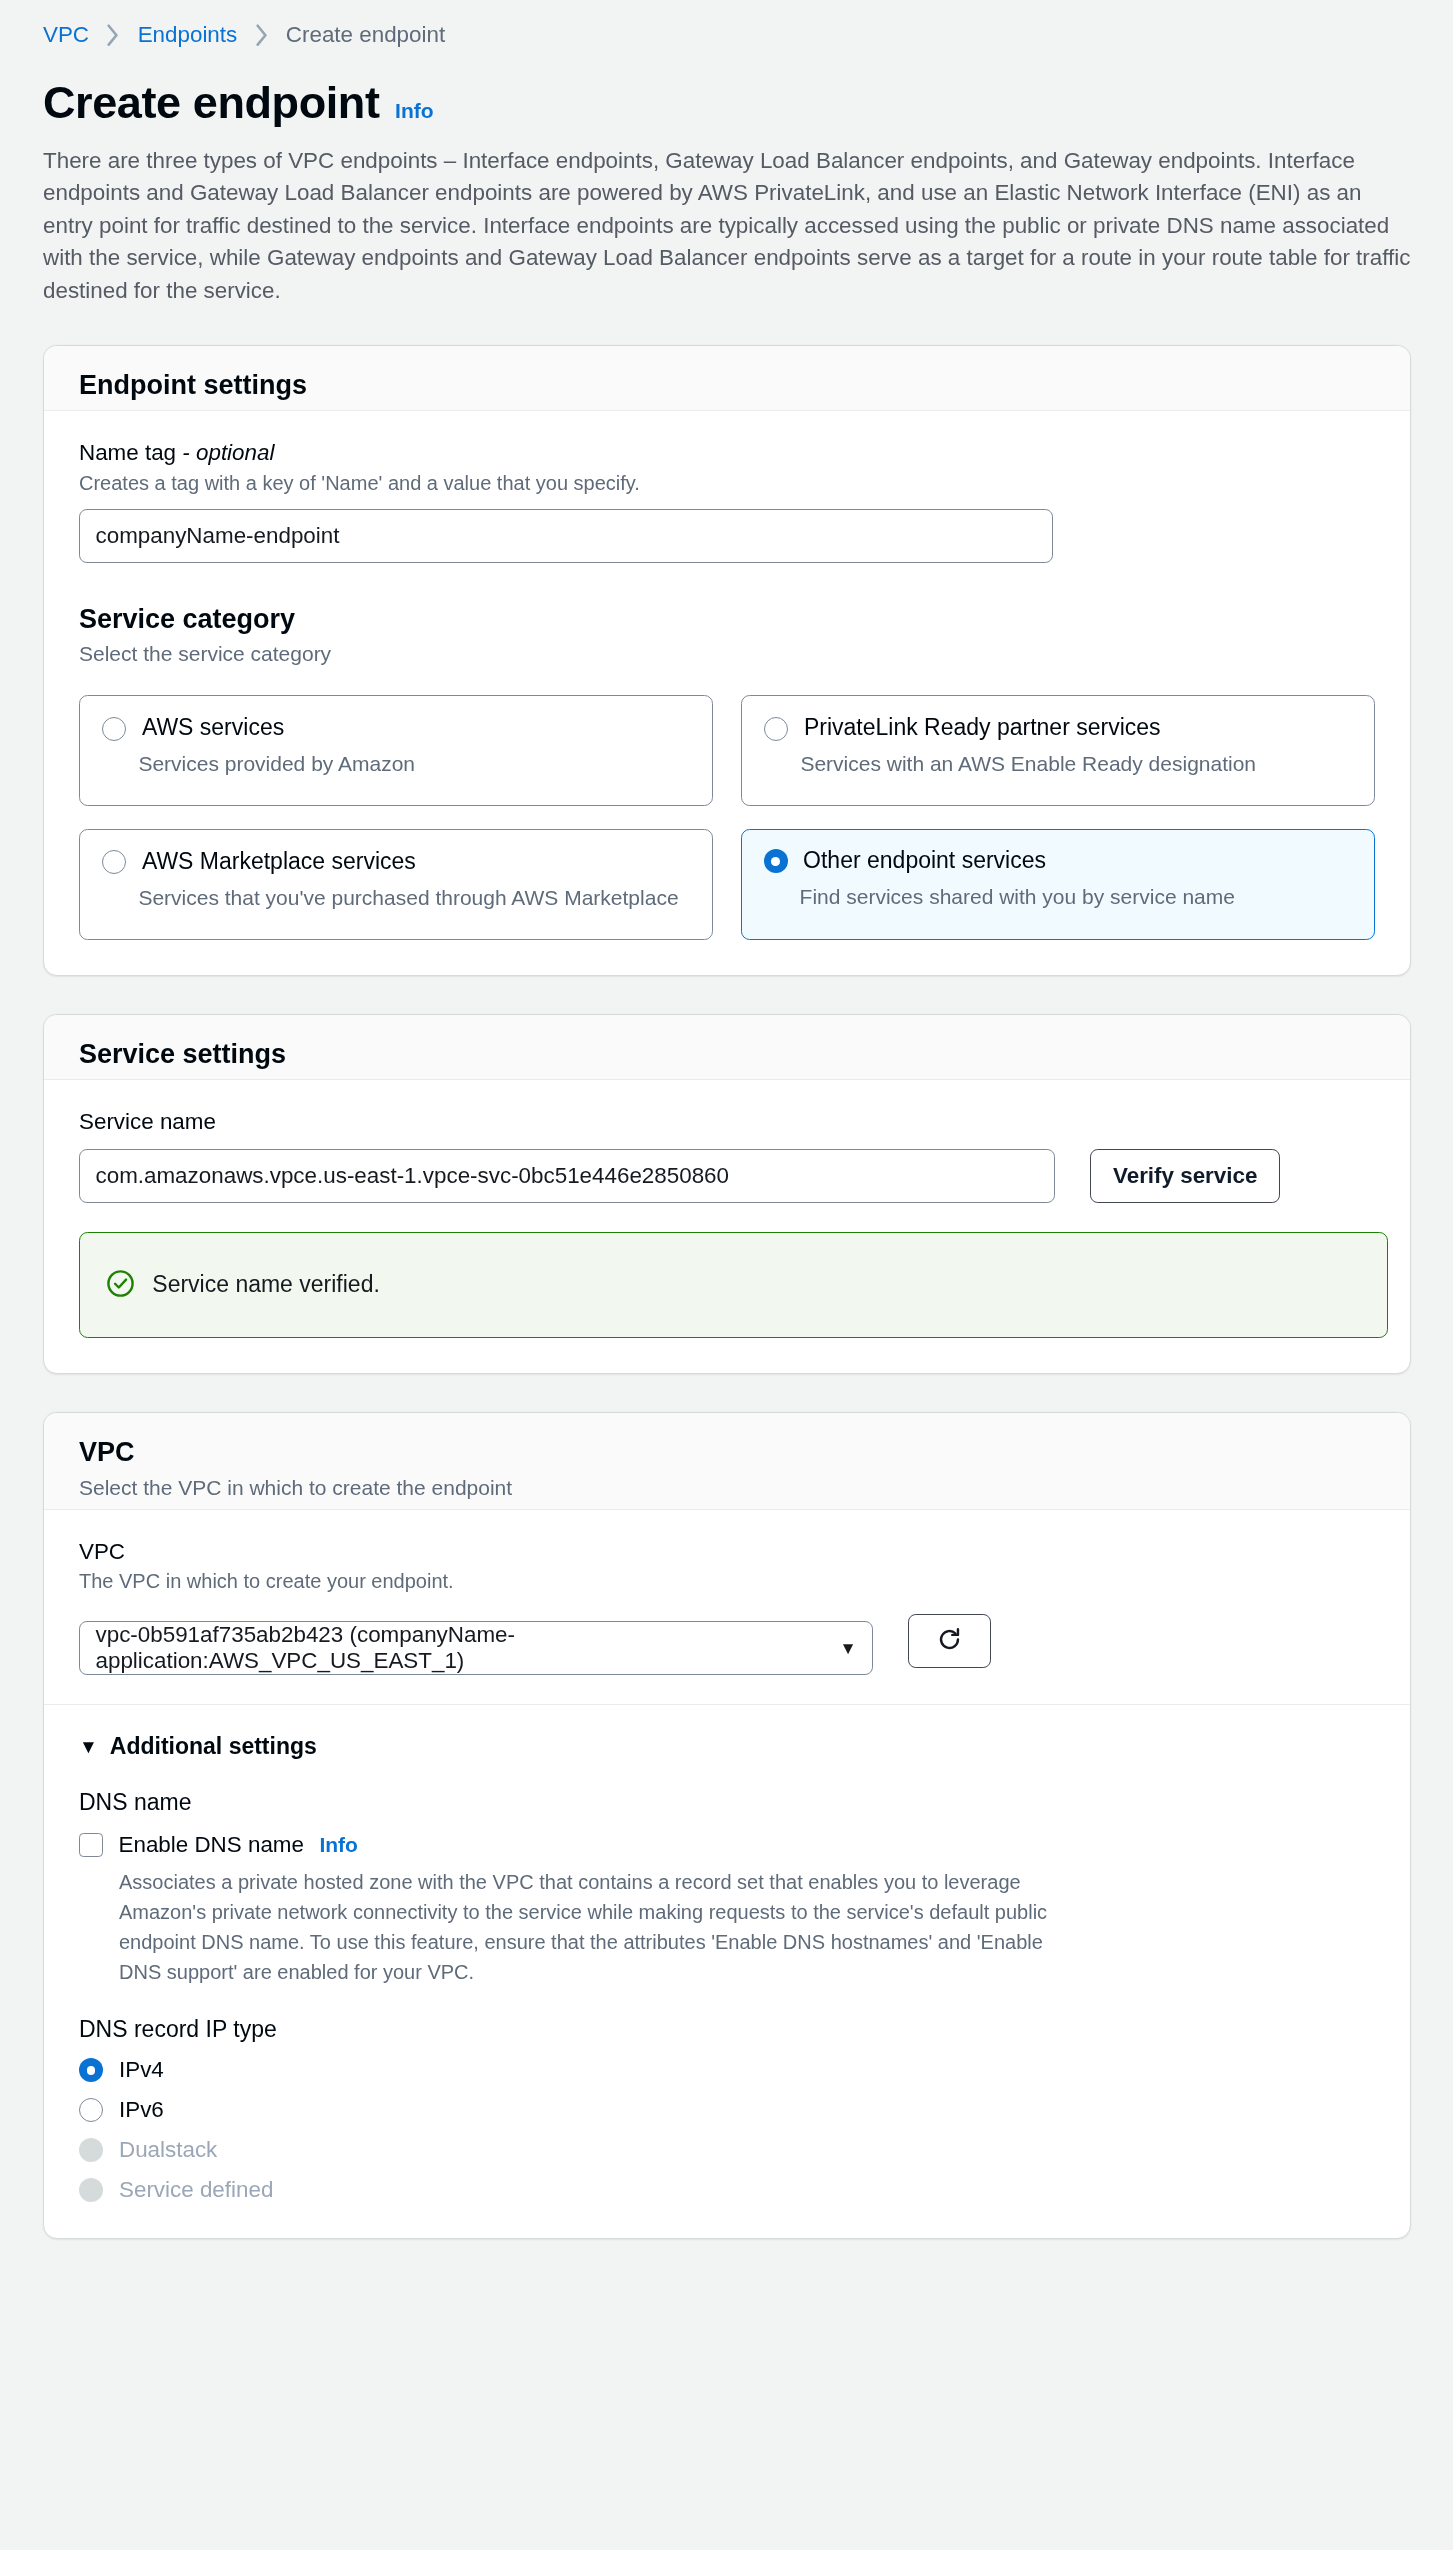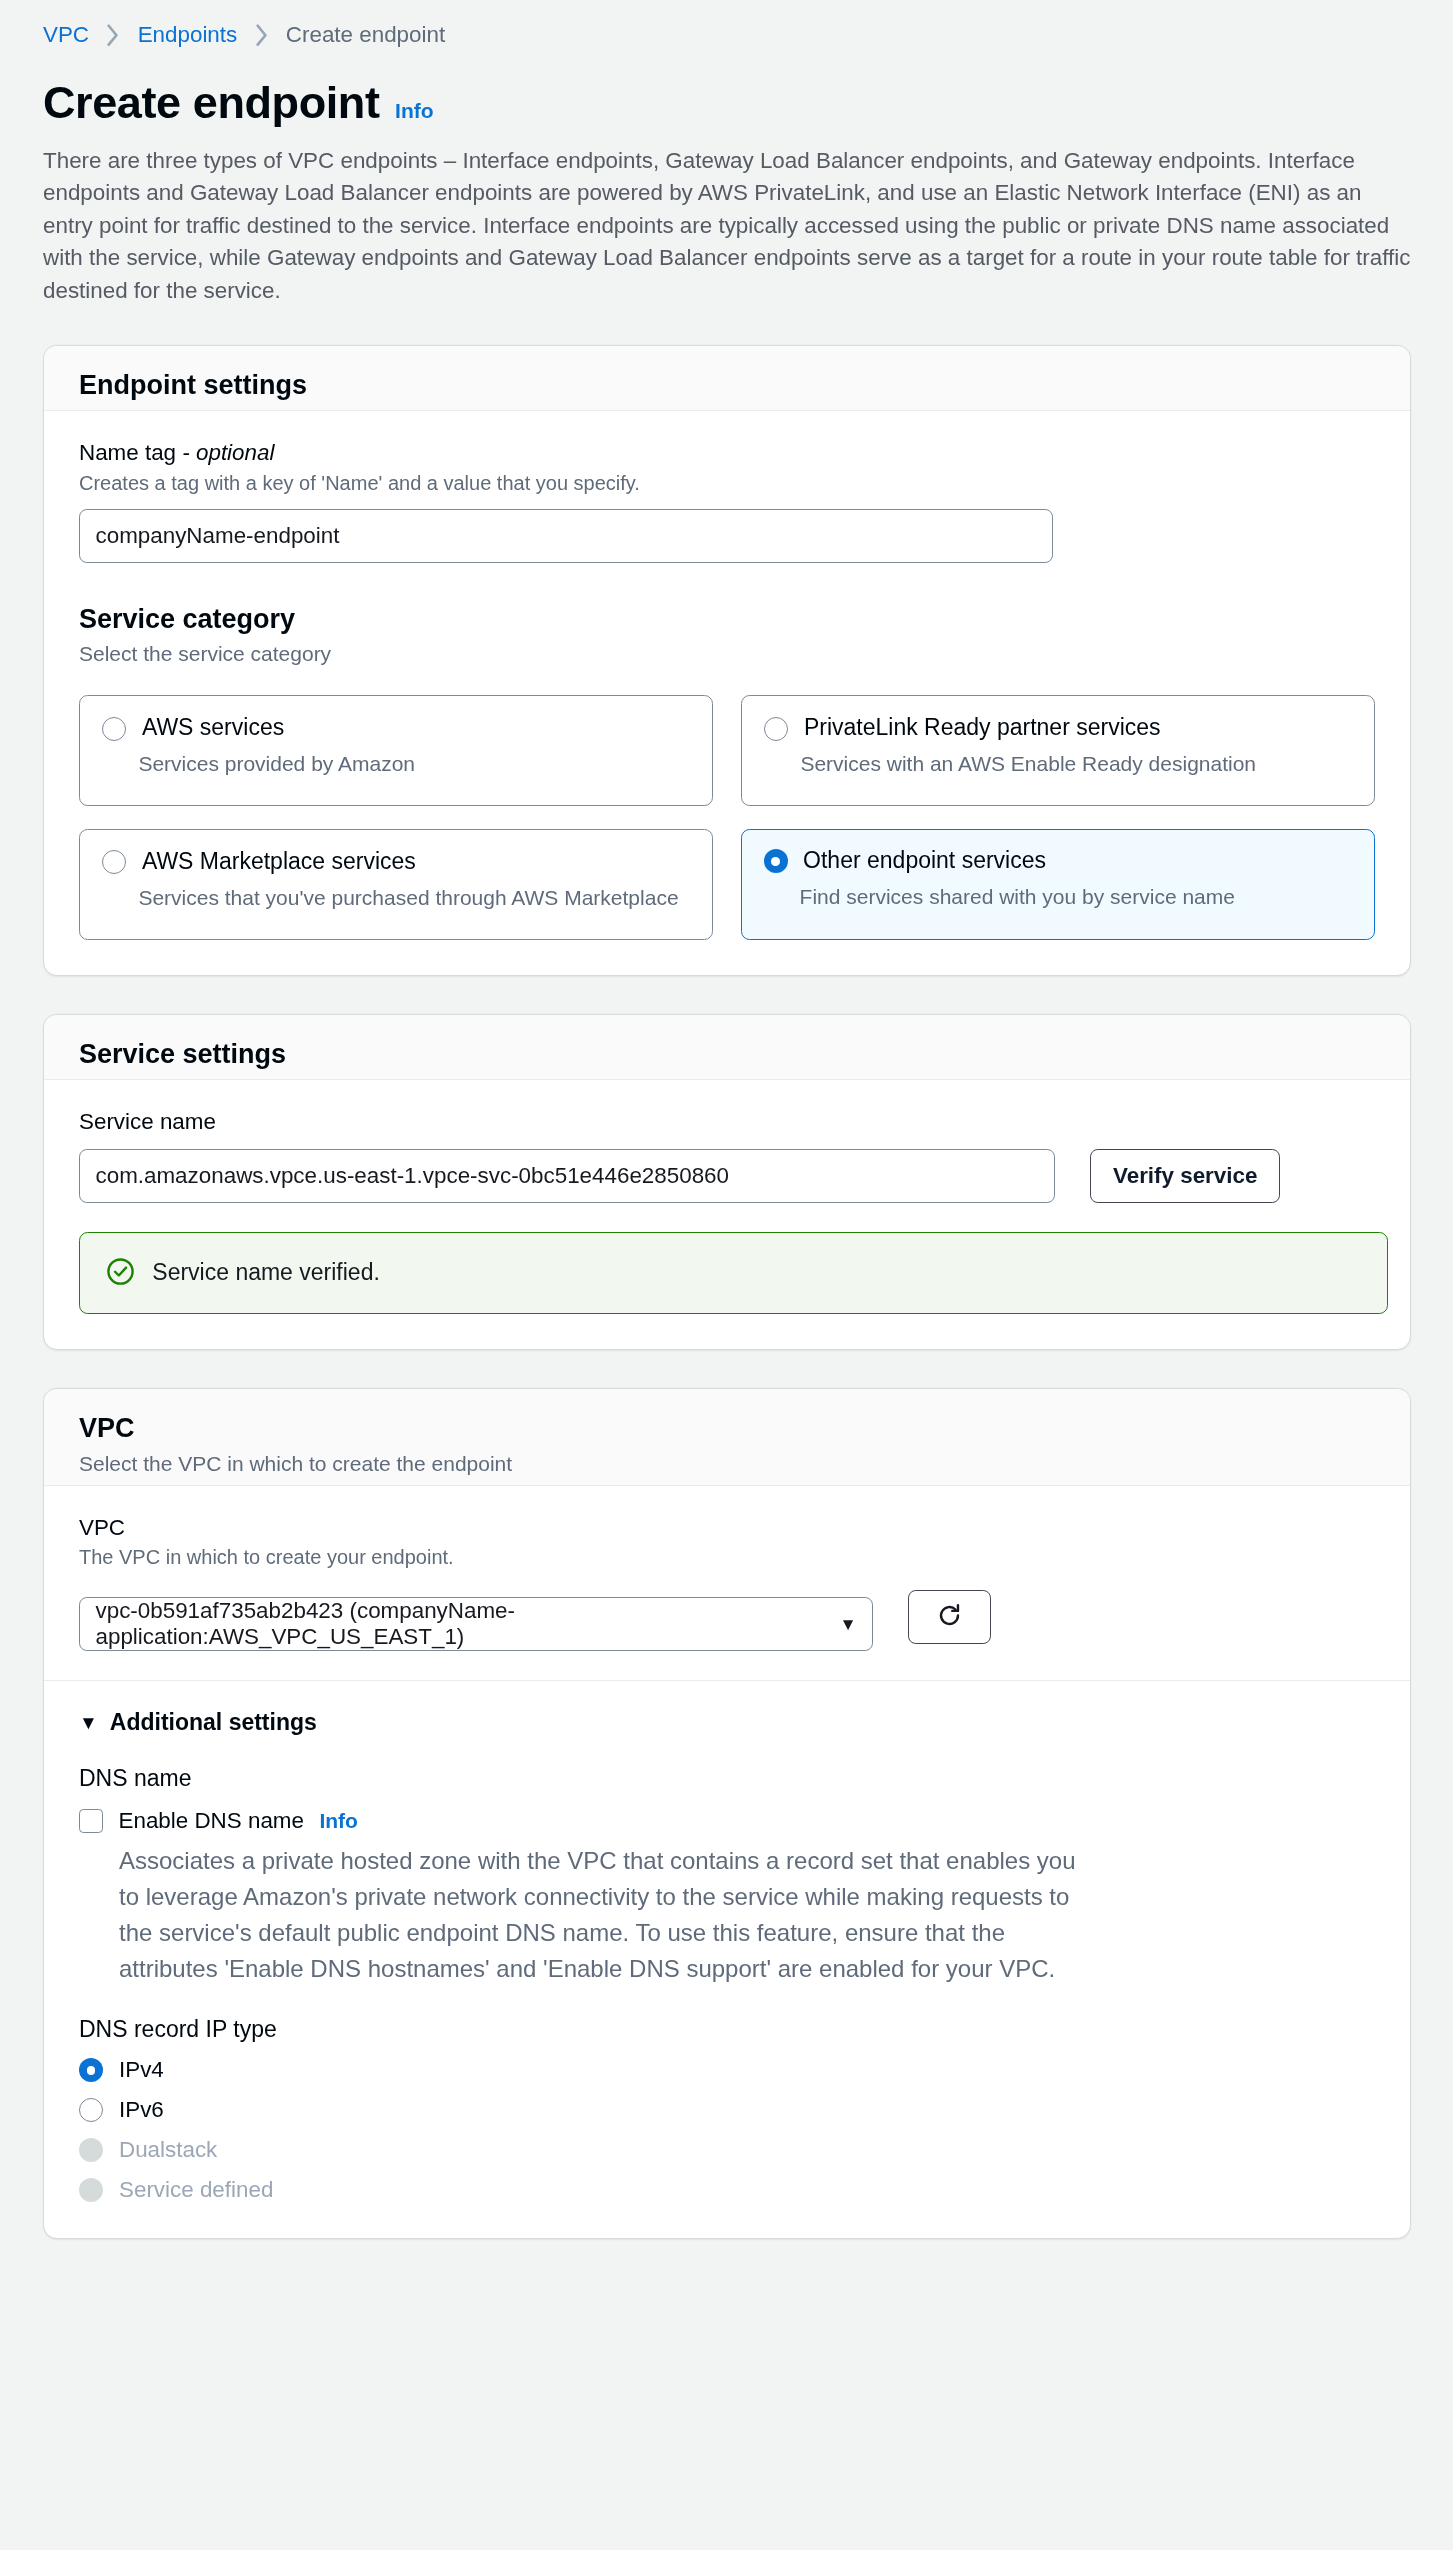--- a/index.html
+++ b/index.html
@@ -121,21 +121,21 @@
     display: flex; align-items: center; justify-content: center;
     cursor: pointer;
   }
 
   
   .alert-success {
     margin-top: 29px;
     border: 0.9px solid #1d8102;
     border-radius: 8.6px;
     background: #f2f8f0;
-    padding: 24px 26px;
+    padding: 36px 26px;
     display: flex; align-items: center; gap: 17.3px;
     width: 1309px;
   }
   .alert-text { font-size: 23px; color: #16191f; }
 
   
   .select {
     margin-top: 14px; height: 54px;
     border: 0.9px solid #7d8998; border-radius: 7.8px;
     background: #fff; display: flex; align-items: center;
@@ -161,21 +161,21 @@
   .expand-label { font-size: 23px; font-weight: 700; color: #000810; }
 
   .sub-label { font-size: 23px; color: #000810; margin-top: 29px; }
   .check-row { display: flex; align-items: center; gap: 15.5px; margin-top: 15.5px; }
   .checkbox {
     width: 24px; height: 24px; border: 1.7px solid #7d8998;
     border-radius: 4.3px; background: #fff; flex: 0 0 auto; cursor: pointer;
   }
   .check-label { font-size: 22.4px; color: #000810; }
   .help-text {
-    font-size: 24px; color: #5f6b7a; line-height: 1.5;
+    font-size: 20px; color: #5f6b7a; line-height: 1.5;
     margin: 8.6px 0 0 40px; max-width: 958px;
   }
 
   .radio-line { display: flex; align-items: center; gap: 16px; margin-top: 14px; cursor: pointer; }
   .radio-line.disabled { cursor: default; }
   .radio-line .label { font-size: 22.4px; color: #000810; }
   .radio-line.disabled .label { color: #9ba7b6; }
 </style>
 </head>
 <body>

